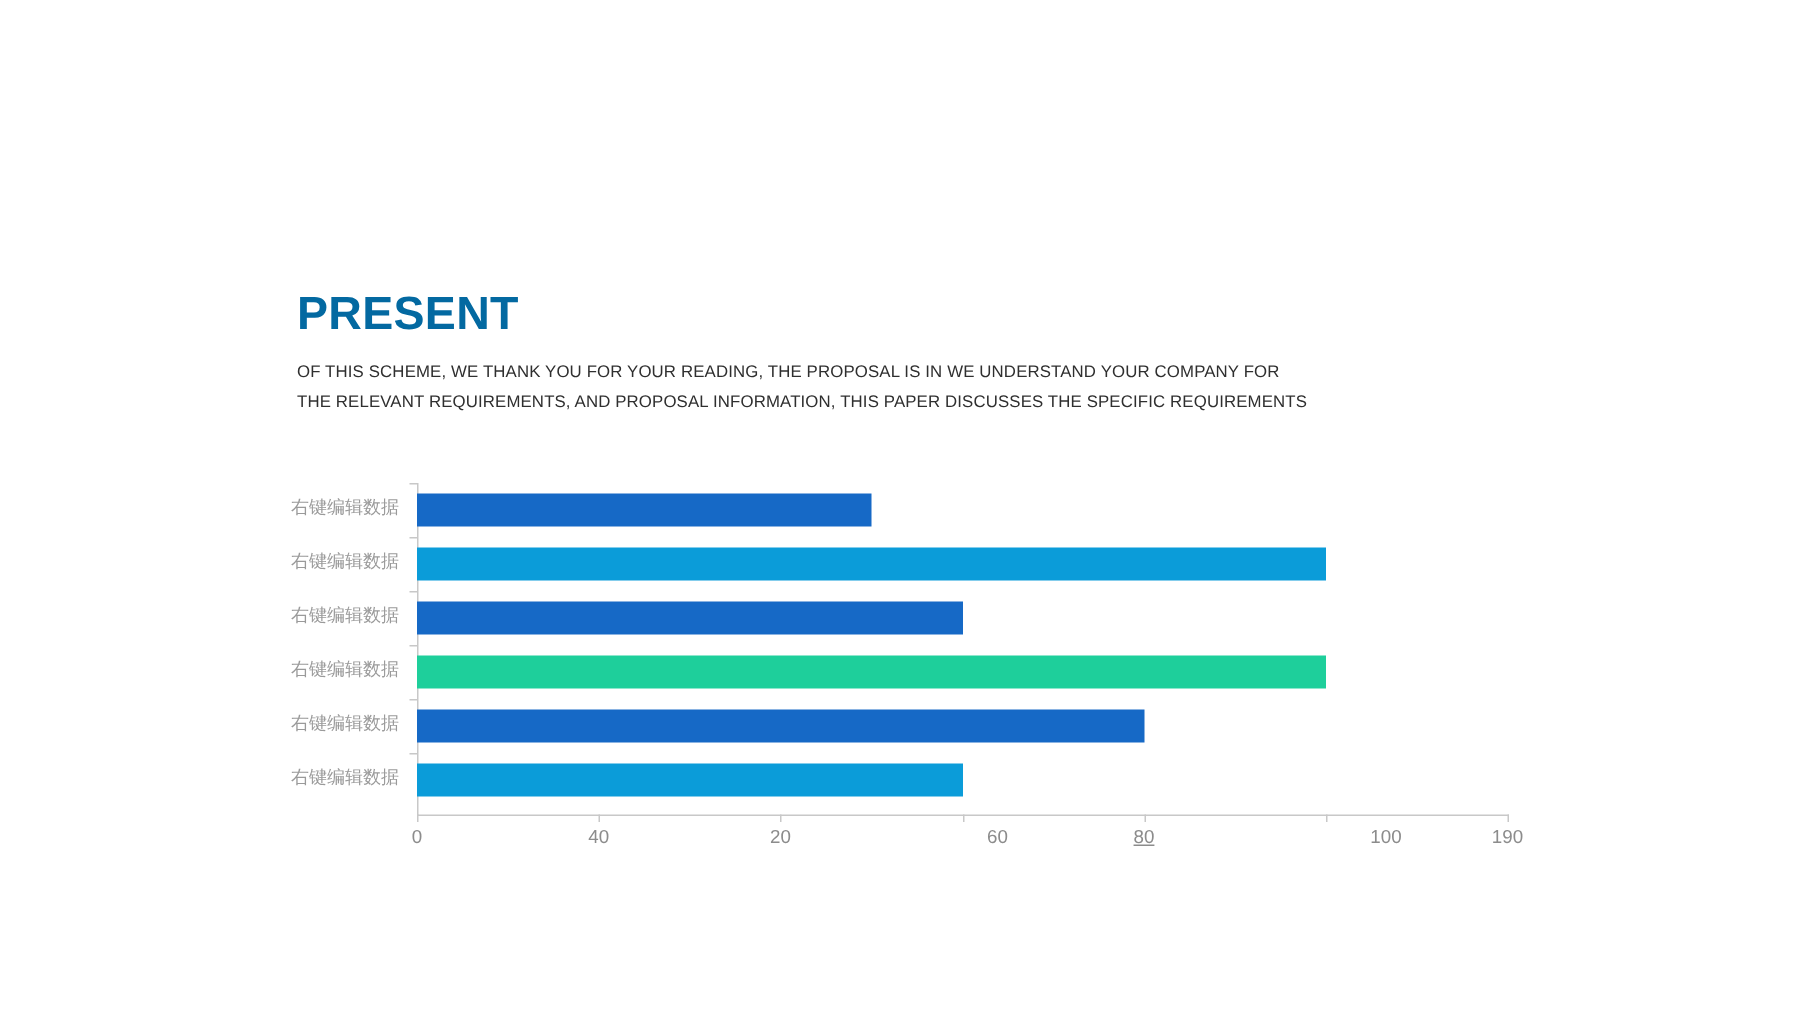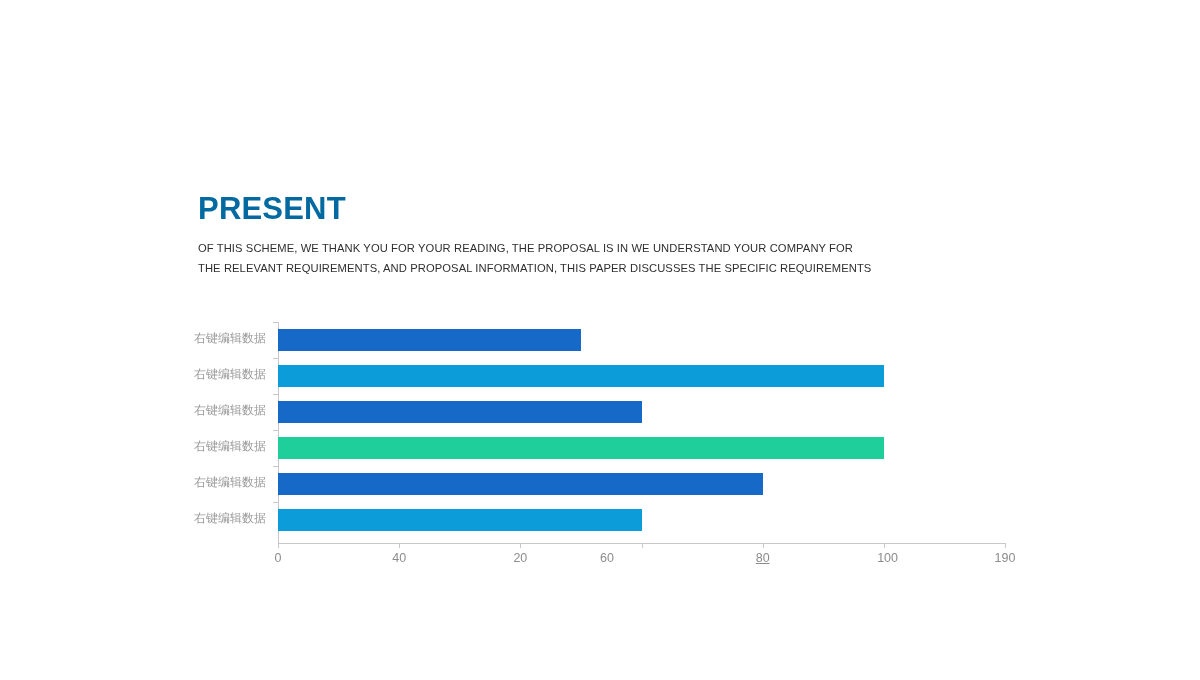--- a/index.html
+++ b/index.html
@@ -180,23 +180,23 @@
         </div>
       </div>
     <div id="xaxis-ticks">
         <div class="xtick" style="left: 278px;"></div>
         <div class="xtick-label" style="left: 278px;">0</div>
         <div class="xtick" style="left: 399.167px;"></div>
         <div class="xtick-label" style="left: 399.167px;">40</div>
         <div class="xtick" style="left: 520.333px;"></div>
         <div class="xtick-label" style="left: 520.333px;">20</div>
         <div class="xtick" style="left: 641.5px;"></div>
-        <div class="xtick-label" style="left: 607px;">60</div>
+        <div class="xtick-label" style="left: 665px;">60</div>
         <div class="xtick" style="left: 762.667px;"></div>
         <div class="xtick-label" style="left: 762.667px; text-decoration: underline;">80</div>
         <div class="xtick" style="left: 883.833px;"></div>
-        <div class="xtick-label" style="left: 868px; text-align: right;">100</div>
+        <div class="xtick-label" style="left: 924px;">100</div>
         <div class="xtick" style="left: 1005px;"></div>
         <div class="xtick-label" style="left: 1005px;">190</div>
       </div>
   </div>
 
 </div>
 
 </body></html>

